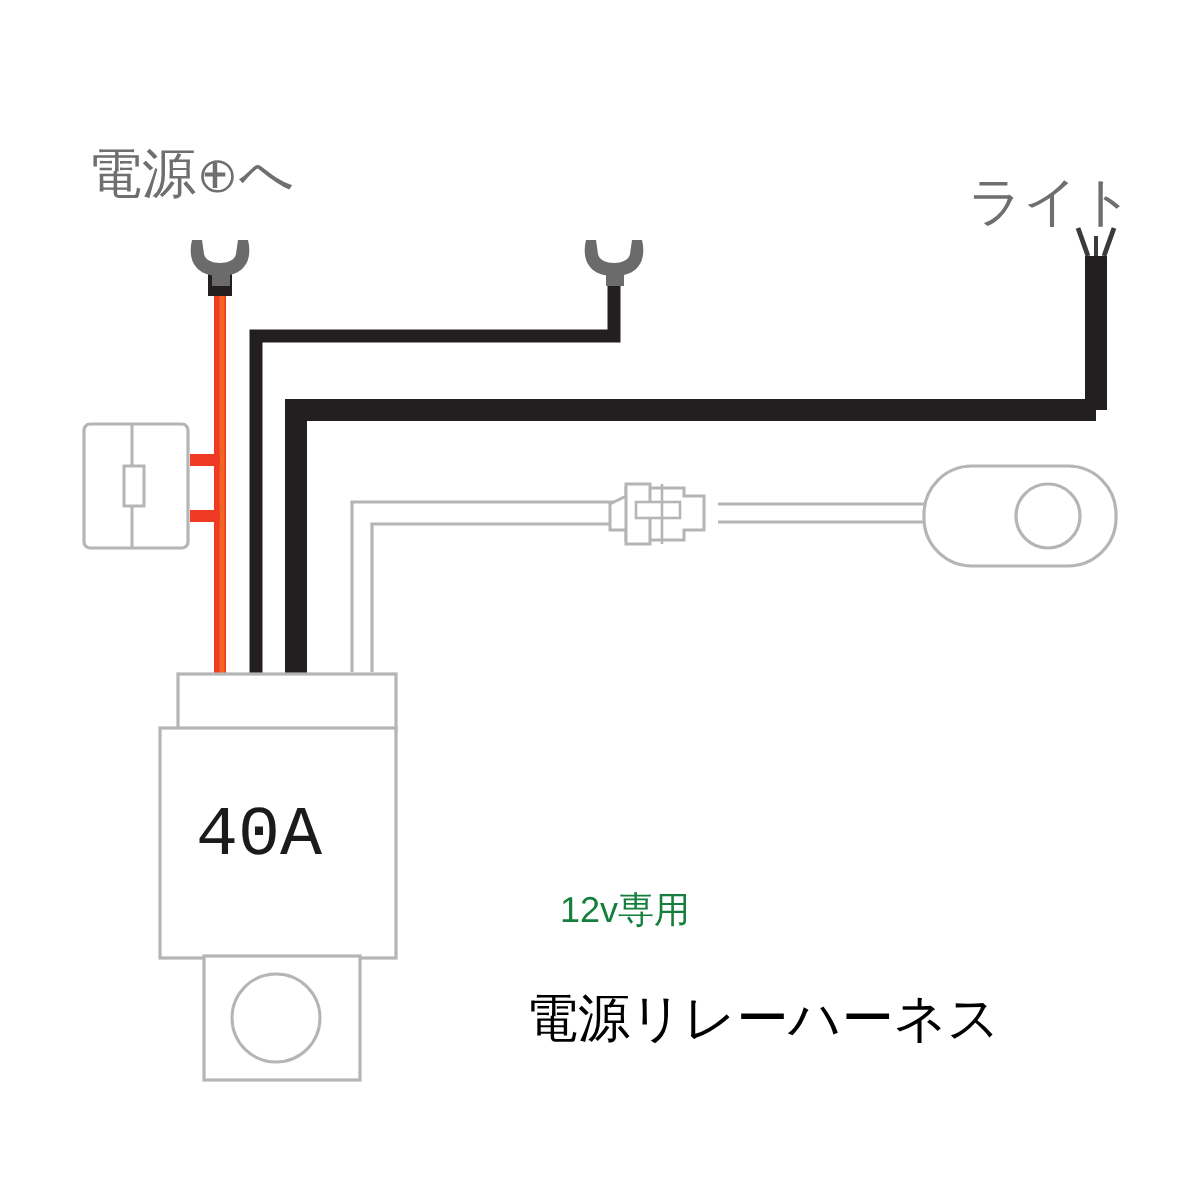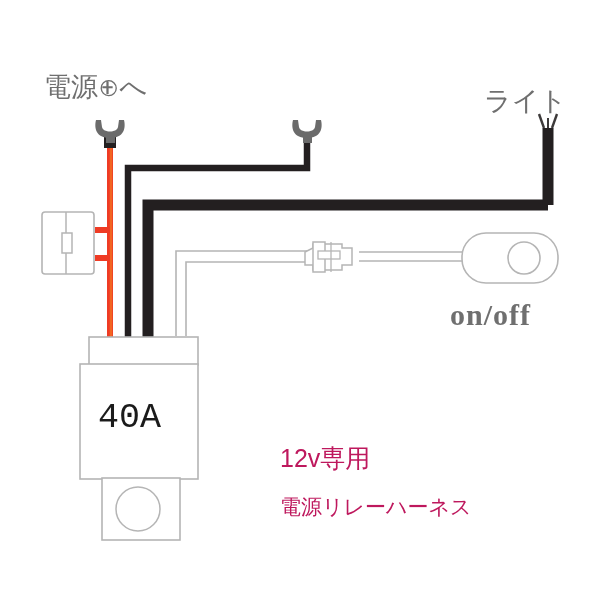--- a/index.html
+++ b/index.html
@@ -44,28 +44,28 @@
     top: 300px;
     font-family: "Liberation Serif", serif;
     font-weight: bold;
     font-size: 30px;
     color: #6f6f6f;
     letter-spacing: 1px;
   }
   #label-spec-volt {
     left: 280px;
     top: 446px;
-    font-size: 25px;
-    color: #be185d;
+    font-size: 18px;
+    color: #15803d;
   }
   #label-spec-name {
-    left: 280px;
+    left: 263px;
     top: 496px;
-    font-size: 21px;
-    color: #be185d;
+    font-size: 26px;
+    color: #000000;
   }
   #label-amp {
     position: absolute;
     left: 98px;
     top: 398px;
     font-size: 35px;
     color: #1b1b1b;
     font-family: Liberation Mono, monospace;
     letter-spacing: 0px;
   }
@@ -155,21 +155,20 @@
       <circle cx="138" cy="509" r="22" fill="#ffffff" stroke="#b5b5b5" stroke-width="1.5"></circle>
     </g>
 
   </svg>
 
   <div class="lbl" id="label-positive">電源⊕へ</div>
 
 
   <div class="lbl" id="label-light">ライト</div>
 
-  <div class="lbl" id="label-onoff">on/off</div>
 
   <div class="lbl" id="label-spec-volt">12v専用</div>
 
   <div class="lbl" id="label-spec-name">電源リレーハーネス</div>
 
   <div id="label-amp">40A</div>
 
 </div>
 
 </body></html>

